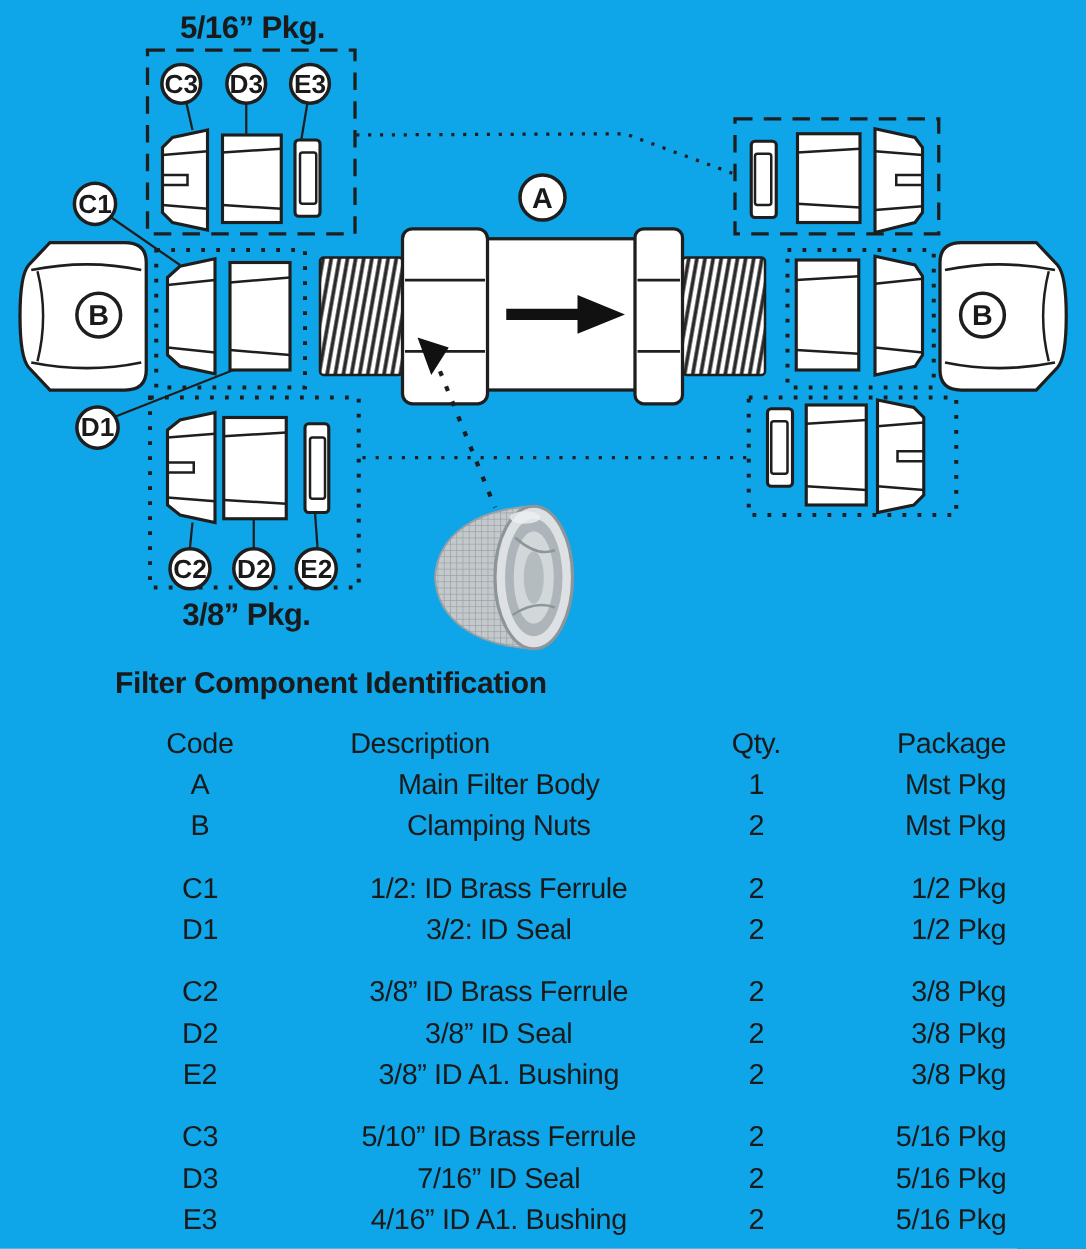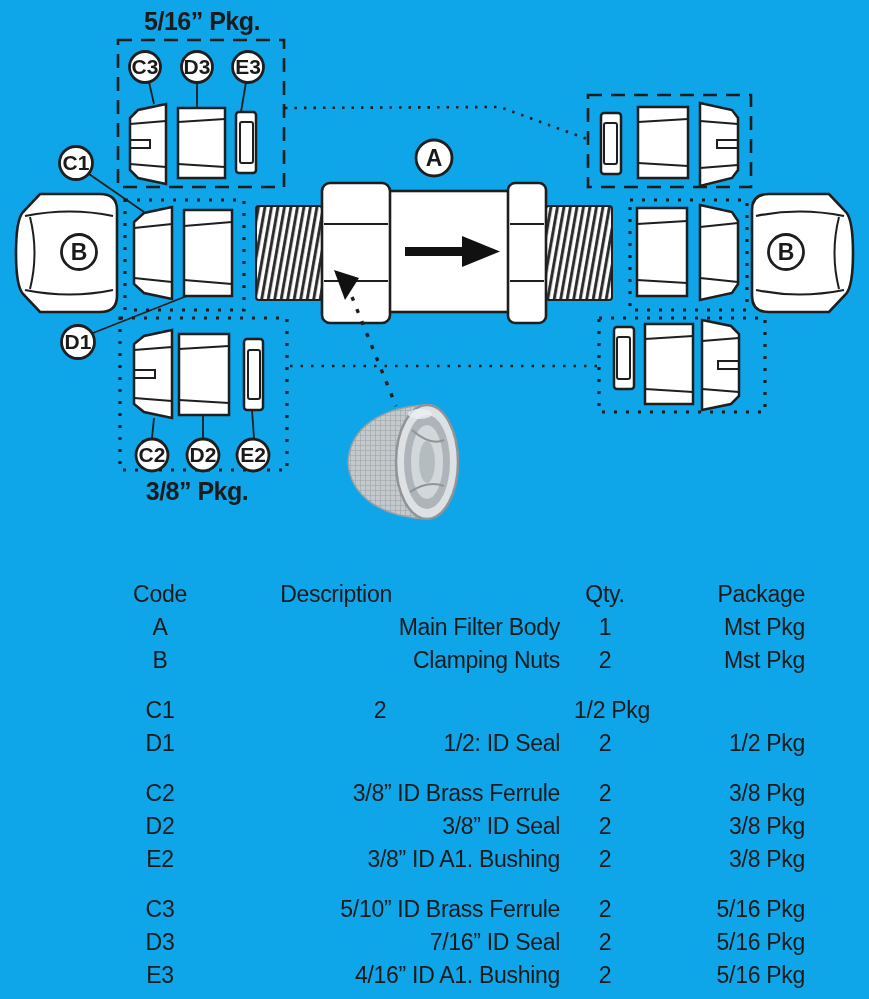--- a/index.html
+++ b/index.html
@@ -10,24 +10,24 @@
   .pkg-label{font-size:25px;letter-spacing:-0.5px;}
   .circ-label{font-size:21px;}
   .circ-label-big{font-size:23px;}
   #table-title{position:absolute;left:92px;top:533px;font-size:24px;font-weight:700;
                letter-spacing:-0.3px;white-space:nowrap;}
   #comp-table{position:absolute;left:120px;top:578px;width:700px;font-size:23px;
               font-weight:400;letter-spacing:-0.3px;}
   .t-row{display:grid;grid-template-columns:80px 360px 90px 155px;height:33px;
          align-items:center;white-space:nowrap;}
   .col-code{text-align:center;}
-  .col-desc{padding-left:38px;text-align:right;}
+  .col-desc{padding-left:38px;text-align:center;}
   .col-qty{text-align:center;}
   .col-pkg{text-align:right;}
-  .t-head .col-desc{padding-left:0;text-align:center;margin-left:-88px;}
+  .t-head .col-desc{padding-left:0;margin-left:-88px;}
   .group-gap{height:17px;}
 </style>
 </head>
 <body>
 
 <div id="page">
 
 <svg width="869" height="530" viewBox="0 0 869 530">
   <defs>
     <pattern id="thr" width="6.5" height="12" patternUnits="userSpaceOnUse" patternTransform="skewX(-10)">
@@ -236,20 +236,21 @@
     <ellipse cx="427" cy="462" rx="23" ry="47" fill="#aeb5ba"></ellipse>
     <ellipse cx="427" cy="462" rx="16" ry="37" fill="#d2d7da"></ellipse>
     <ellipse cx="427" cy="462" rx="8" ry="21" fill="#b5bcc0"></ellipse>
     <path d="M412,430 Q430,446 444,440" fill="none" stroke="#8e959a" stroke-width="2"></path>
     <path d="M410,492 Q428,480 444,486" fill="none" stroke="#8e959a" stroke-width="2"></path>
     <ellipse cx="420" cy="414" rx="12" ry="5" fill="#eef0f1" opacity="0.8"></ellipse>
   </g>
 </svg>
 
 
+<div id="table-title">Filter Component Identification</div>
 
 <div id="comp-table">
   <div class="t-row t-head">
     <div class="col-code">Code</div>
     <div class="col-desc">Description</div>
     <div class="col-qty">Qty.</div>
     <div class="col-pkg">Package</div>
   </div>
   <div id="table-body">
         <div class="t-row">
@@ -260,26 +261,27 @@
         </div>
         <div class="t-row">
           <div class="col-code">B</div>
           <div class="col-desc">Clamping Nuts</div>
           <div class="col-qty">2</div>
           <div class="col-pkg">Mst Pkg</div>
         </div>
         <div class="group-gap"></div>
         <div class="t-row">
           <div class="col-code">C1</div>
+          <div class="col-desc">1/2: ID Brass Ferrule</div>
           <div class="col-qty">2</div>
           <div class="col-pkg">1/2 Pkg</div>
         </div>
         <div class="t-row">
           <div class="col-code">D1</div>
-          <div class="col-desc">1/2: ID Seal</div>
+          <div class="col-desc">3/2: ID Seal</div>
           <div class="col-qty">2</div>
           <div class="col-pkg">1/2 Pkg</div>
         </div>
         <div class="group-gap"></div>
         <div class="t-row">
           <div class="col-code">C2</div>
           <div class="col-desc">3/8” ID Brass Ferrule</div>
           <div class="col-qty">2</div>
           <div class="col-pkg">3/8 Pkg</div>
         </div>

